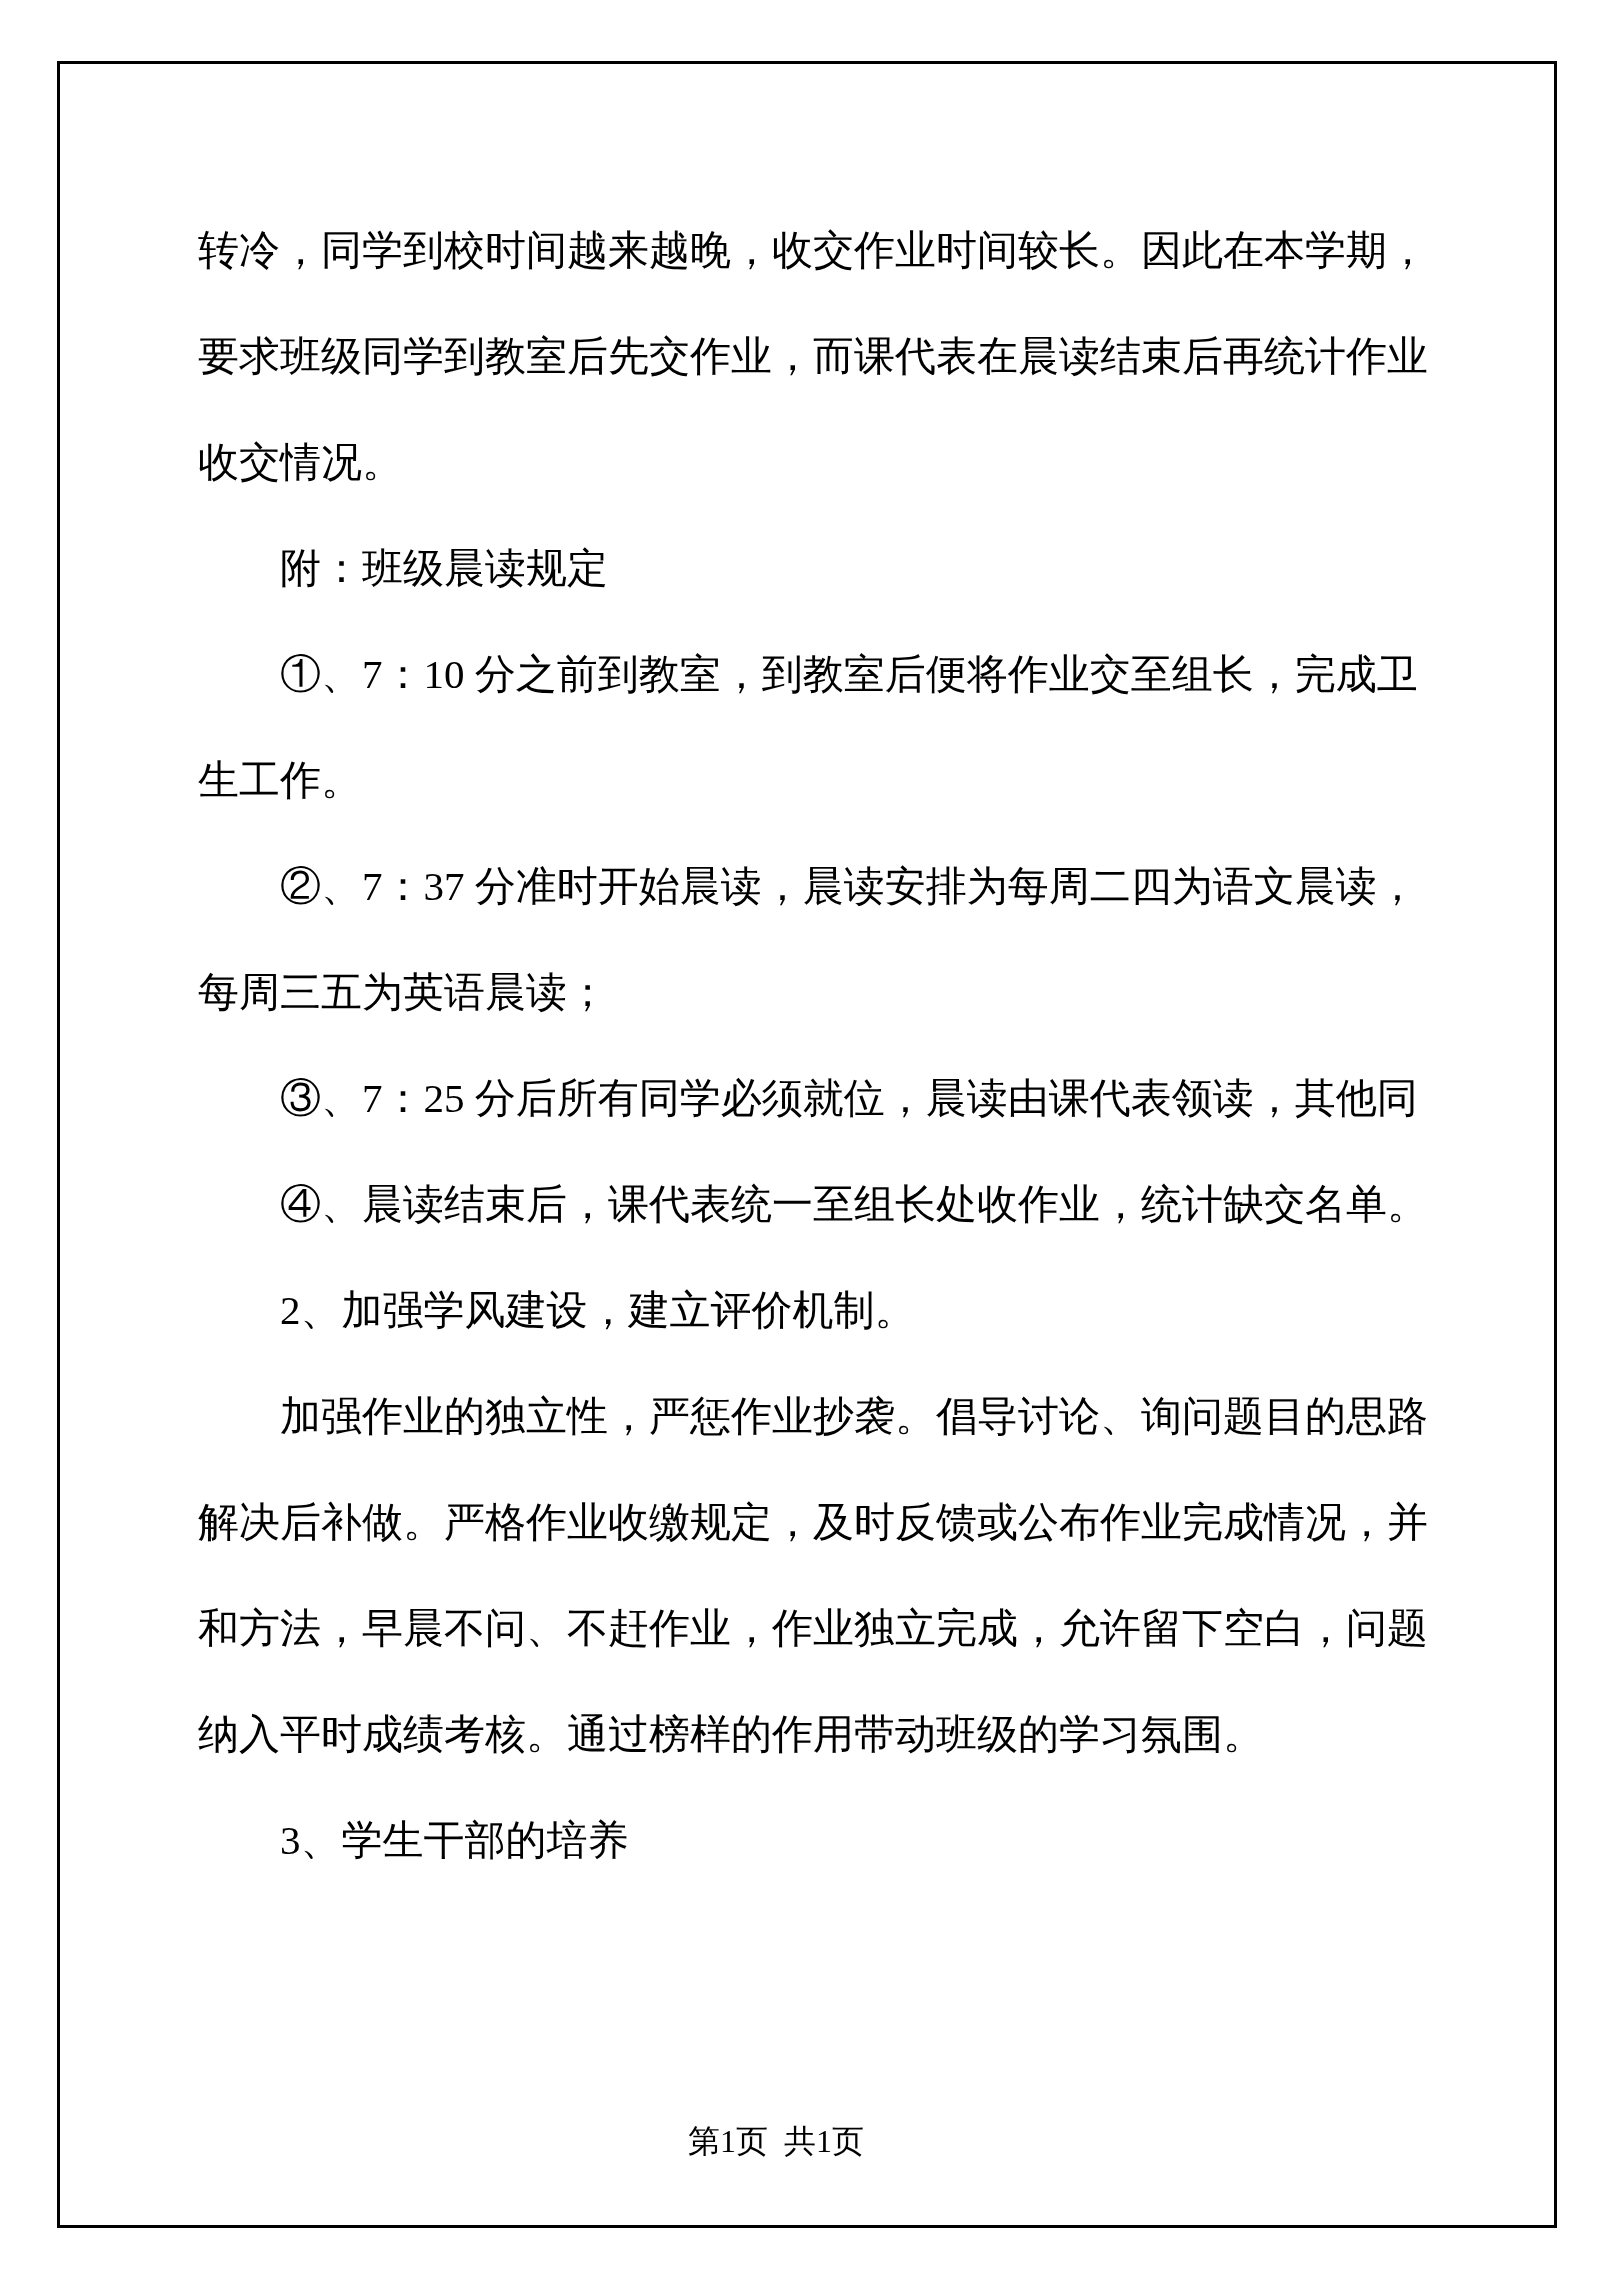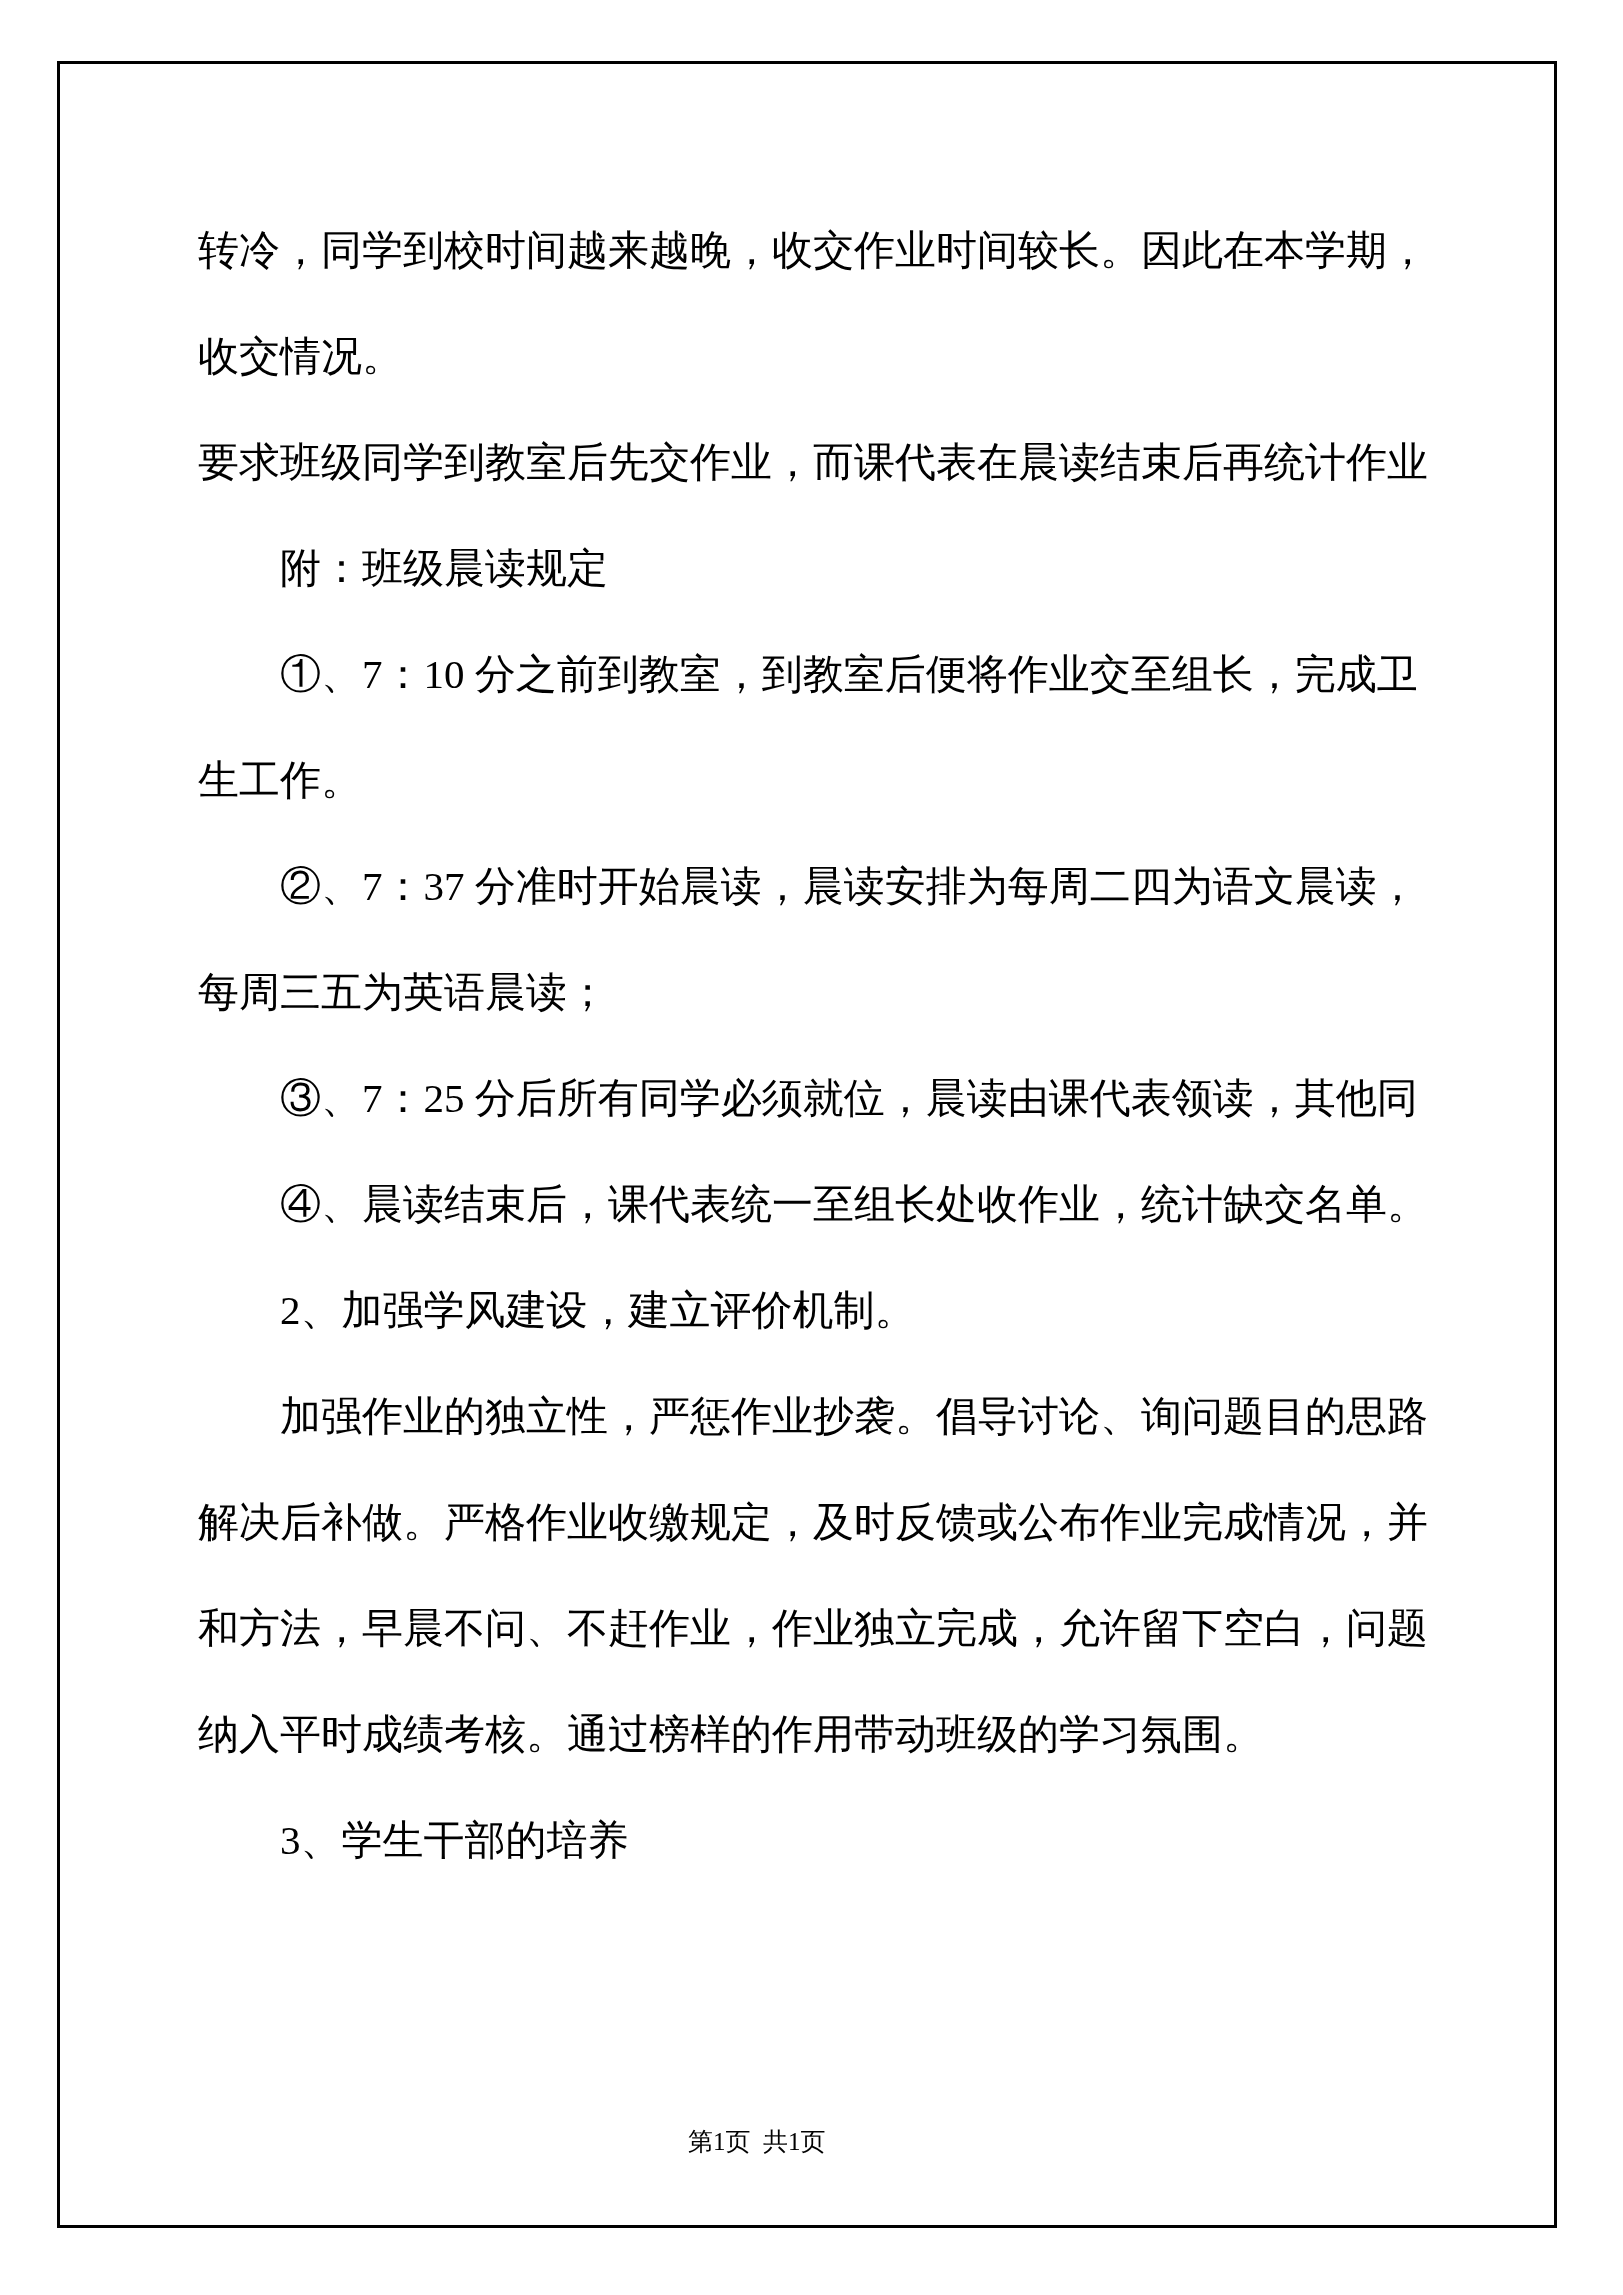--- a/index.html
+++ b/index.html
@@ -38,35 +38,35 @@
     letter-spacing: 0;
     color: #000000;
   }
   .line.indent {
     padding-left: 82px;
   }
   .page-footer {
     position: absolute;
     left: 688px;
     top: 2127px;
-    font-size: 25px;
+    font-size: 32px;
     line-height: 29px;
     color: #000000;
     white-space: pre;
   }
 </style>
 </head>
 <body>
 
 <div class="page-border"></div>
 
 <div class="doc-lines">
     <div class="line">转冷，同学到校时间越来越晚，收交作业时间较长。因此在本学期，</div>
+    <div class="line">要求班级同学到教室后先交作业，而课代表在晨读结束后再统计作业</div>
     <div class="line">收交情况。</div>
-    <div class="line">要求班级同学到教室后先交作业，而课代表在晨读结束后再统计作业</div>
     <div class="line indent">附：班级晨读规定</div>
     <div class="line indent">①、7：10 分之前到教室，到教室后便将作业交至组长，完成卫</div>
     <div class="line">生工作。</div>
     <div class="line indent">②、7：37 分准时开始晨读，晨读安排为每周二四为语文晨读，</div>
     <div class="line">每周三五为英语晨读；</div>
     <div class="line indent">③、7：25 分后所有同学必须就位，晨读由课代表领读，其他同</div>
     <div class="line indent">④、晨读结束后，课代表统一至组长处收作业，统计缺交名单。</div>
     <div class="line indent">2、加强学风建设，建立评价机制。</div>
     <div class="line indent">加强作业的独立性，严惩作业抄袭。倡导讨论、询问题目的思路</div>
     <div class="line">解决后补做。严格作业收缴规定，及时反馈或公布作业完成情况，并</div>

